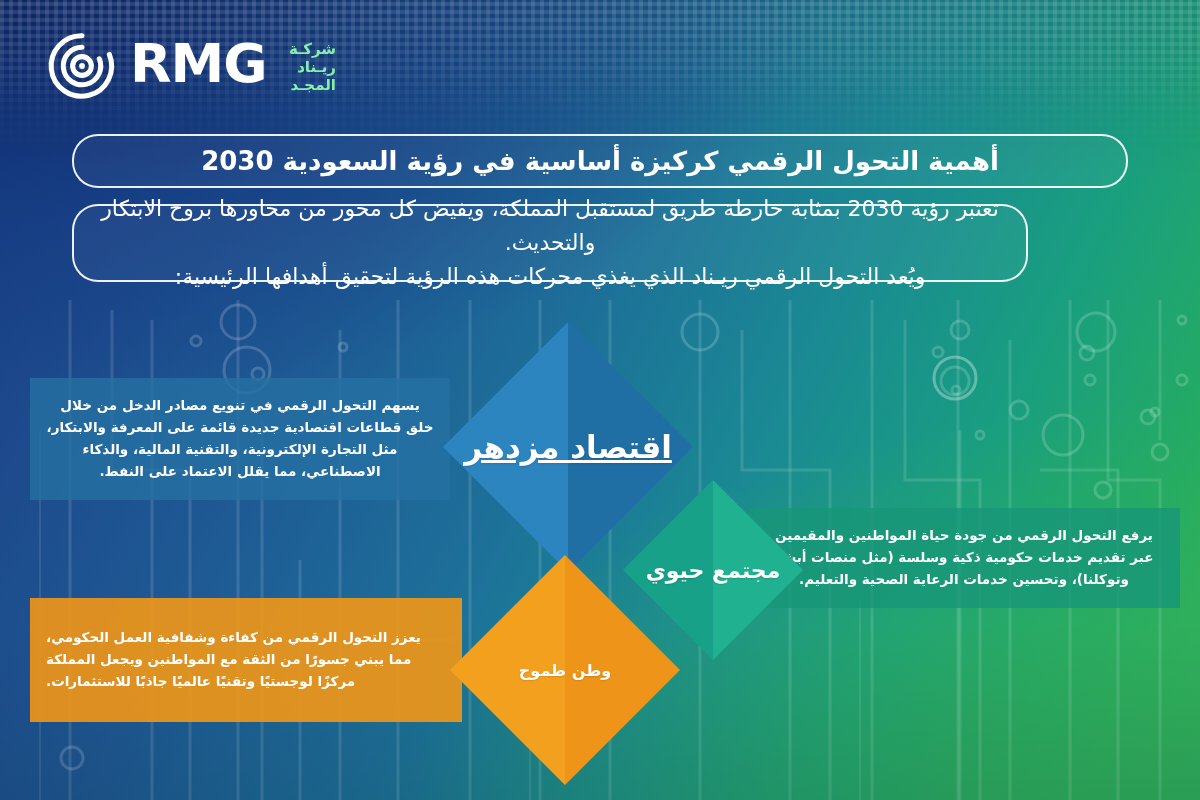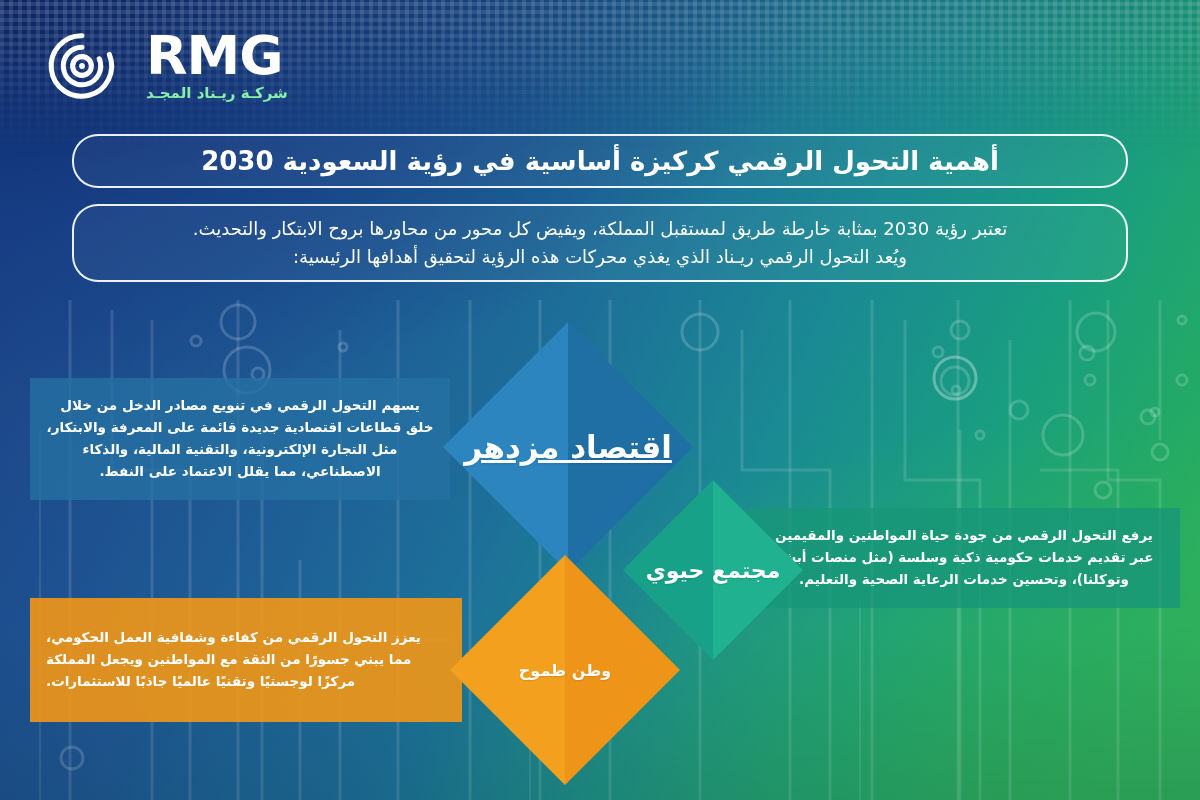--- a/index.html
+++ b/index.html
@@ -50,21 +50,21 @@
     position:absolute;inset:0;
     background:linear-gradient(180deg, rgba(0,0,0,.10) 0%, rgba(0,0,0,0) 22%, rgba(0,0,0,0) 78%, rgba(0,0,0,.10) 100%);
   }
 
   
   .logo{
     position:absolute;left:46px;top:24px;width:290px;height:84px;
     display:flex;align-items:center;gap:12px;direction:ltr;
   }
   .logo-mark{width:72px;height:72px;flex:0 0 72px;}
-  .logo-text{display:flex;flex-direction:column;align-items:flex-start;margin-left:16px;}
+  .logo-text{display:flex;flex-direction:row;align-items:flex-start;}
   .logo-wordmark{
     color:#ffffff;font-size:54px;line-height:.95;font-weight:700;
     letter-spacing:-1px;font-family:"DejaVu Sans","Liberation Sans",sans-serif;
   }
   .logo-sub{
     color:#86efac;font-size:15px;line-height:1.2;font-weight:700;
     letter-spacing:1.2px;direction:rtl;align-self:flex-end;margin-top:2px;
   }
 
   
@@ -75,22 +75,22 @@
     display:flex;align-items:center;justify-content:center;
     text-align:center;color:#ffffff;
     background:rgba(255,255,255,.045);
   }
   .banner-title{
     left:72px;top:134px;width:1056px;height:54px;
     font-size:26px;font-weight:700;letter-spacing:0;
     padding:0 22px;
   }
   .banner-intro{
-    left:72px;top:204px;width:1056px;height:78px;
-    font-size:18px;font-weight:500;line-height:1.55;
+    left:72px;top:204px;width:956px;height:78px;
+    font-size:22px;font-weight:500;line-height:1.55;
     padding:4px 14px;
   }
   .banner-intro .t{display:block;}
 
   .diamond{
     position:absolute;
     display:flex;align-items:center;justify-content:center;
   }
   .diamond .half{
     position:absolute;top:0;bottom:0;width:50%;

